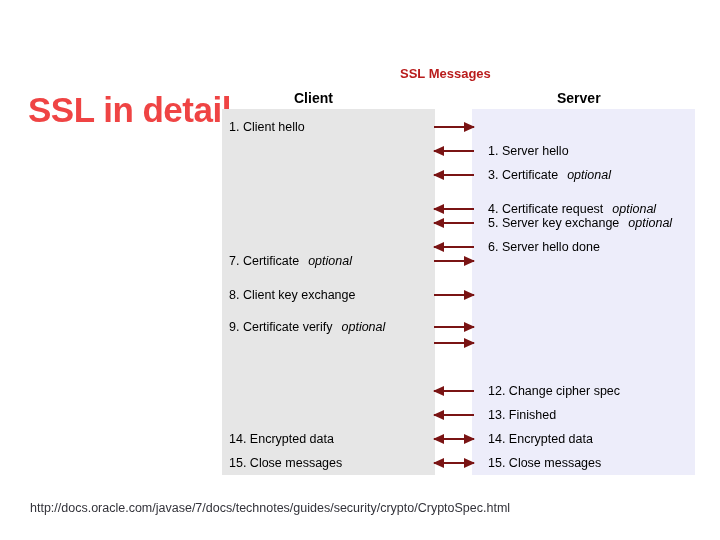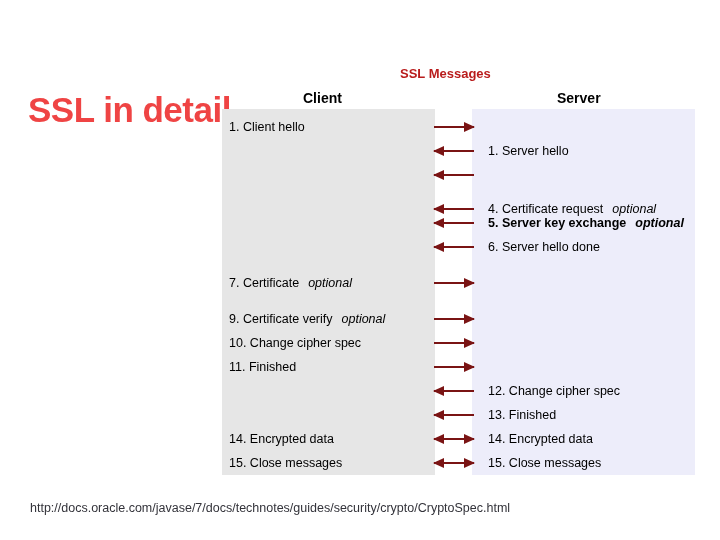--- a/index.html
+++ b/index.html
@@ -46,21 +46,21 @@
     white-space: nowrap;
   }
   .col-heading {
     position: absolute;
     top: 90px;
     font-size: 14px;
     font-weight: bold;
     color: #000000;
     white-space: nowrap;
   }
-  .col-heading.client  { left: 303px; }
+  .col-heading.client  { left: 294px; }
   .col-heading.server  { left: 557px; }
 
   
   .panel {
     position: absolute;
     top: 109px;
     height: 366px;
   }
   .panel.client {
     left: 222px;
@@ -172,48 +172,48 @@
   <div class="rows" id="rows-container">
       <div class="row" style="top: 6px;">
         <div class="msg left"><span>1. Client hello</span></div>
         <div class="arrow to-right"></div>
       </div>
       <div class="row" style="top: 30px;">
         <div class="msg right"><span>1. Server hello</span></div>
         <div class="arrow to-left"></div>
       </div>
       <div class="row" style="top: 54px;">
+        <div class="msg right"><span>3. Certificate</span><span class="opt">optional</span></div>
         <div class="arrow to-left"></div>
       </div>
       <div class="row" style="top: 88px;">
         <div class="msg right"><span>4. Certificate request</span><span class="opt">optional</span></div>
         <div class="arrow to-left"></div>
       </div>
-      <div class="row" style="top: 102px; font-weight: bold;">
+      <div class="row" style="top: 102px;">
         <div class="msg right"><span>5. Server key exchange</span><span class="opt">optional</span></div>
         <div class="arrow to-left"></div>
       </div>
       <div class="row" style="top: 126px;">
         <div class="msg right"><span>6. Server hello done</span></div>
         <div class="arrow to-left"></div>
       </div>
-      <div class="row" style="top: 162px; padding-left: 8px;">
+      <div class="row" style="top: 140px; padding-left: 8px;">
         <div class="msg left"><span>7. Certificate</span><span class="opt">optional</span></div>
         <div class="arrow to-right"></div>
       </div>
-      <div class="row" style="top: 198px;">
+      <div class="row" style="top: 174px;">
+        <div class="msg left"><span>8. Client key exchange</span></div>
+        <div class="arrow to-right"></div>
+      </div>
+      <div class="row" style="top: 206px;">
         <div class="msg left"><span>9. Certificate verify</span><span class="opt">optional</span></div>
         <div class="arrow to-right"></div>
       </div>
       <div class="row" style="top: 222px;">
-        <div class="msg left"><span>10. Change cipher spec</span></div>
-        <div class="arrow to-right"></div>
-      </div>
-      <div class="row" style="top: 246px;">
-        <div class="msg left"><span>11. Finished</span></div>
         <div class="arrow to-right"></div>
       </div>
       <div class="row" style="top: 270px;">
         <div class="msg right"><span>12. Change cipher spec</span></div>
         <div class="arrow to-left"></div>
       </div>
       <div class="row" style="top: 294px;">
         <div class="msg right"><span>13. Finished</span></div>
         <div class="arrow to-left"></div>
       </div>

